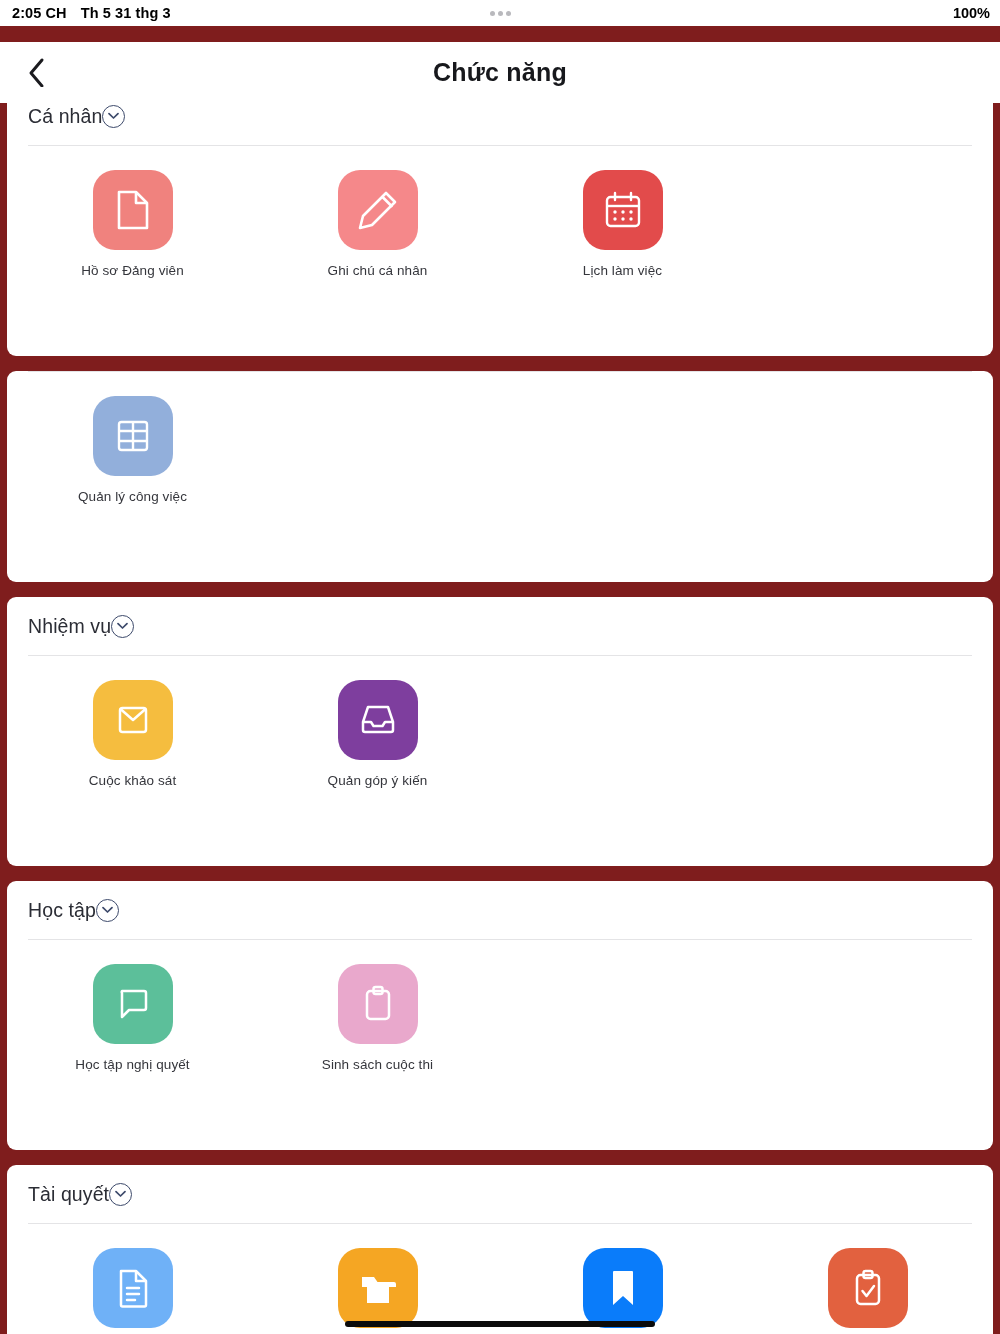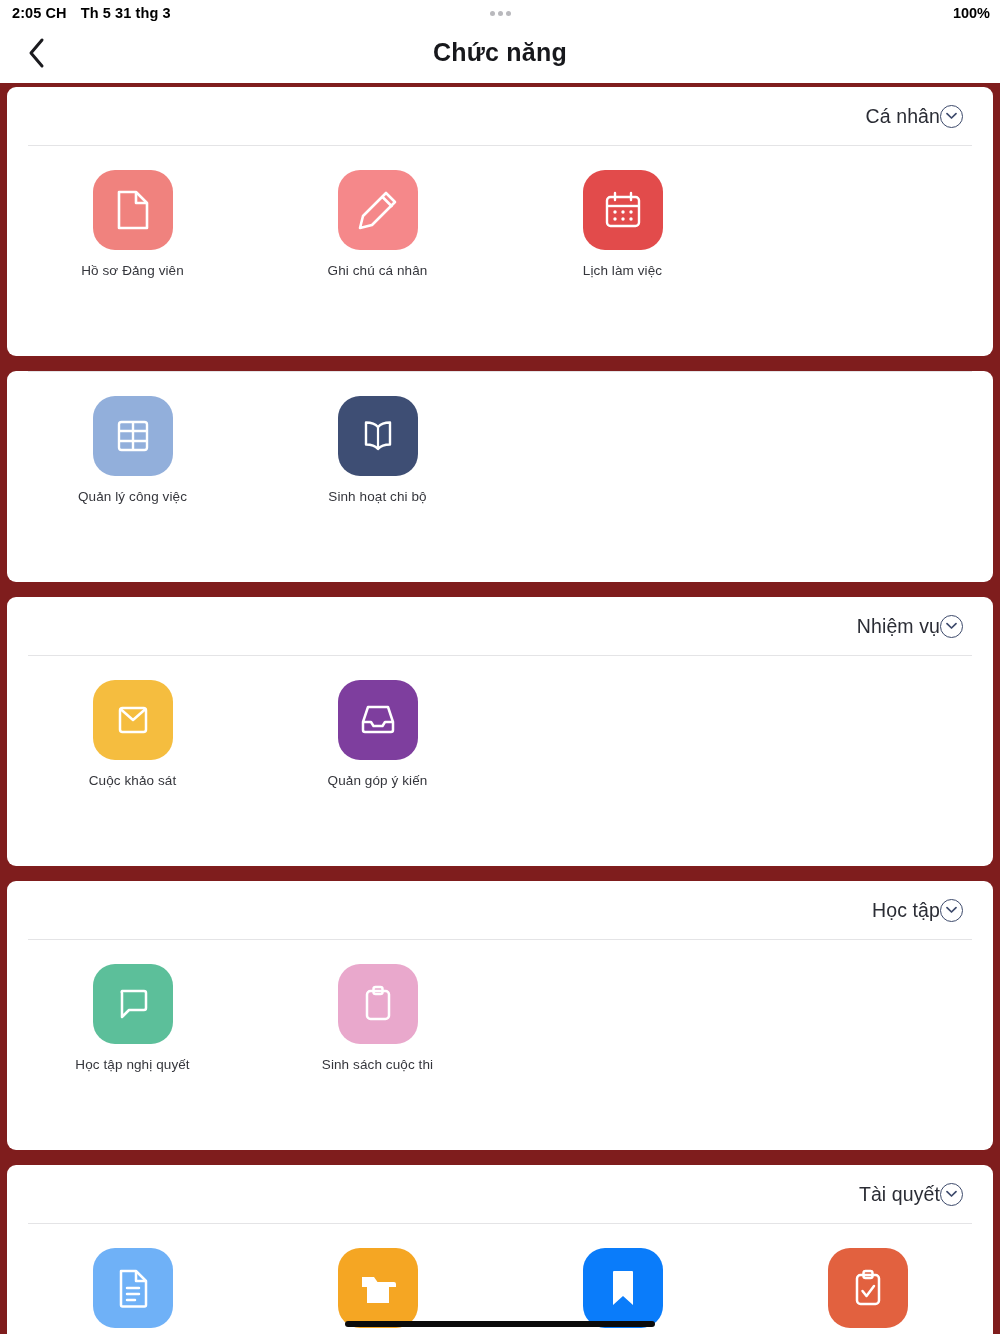--- a/index.html
+++ b/index.html
@@ -25,42 +25,42 @@
   .dots i { width:5px; height:5px; border-radius:50%; background:#b9b9bd; display:block; }
   .sb-right { position: absolute; right: 10px; display: flex; align-items: flex-start; gap: 24px; flex-direction: column; }
   .wifi { width: 17px; height: 13px; position: relative; display:block; }
   .battery { position: relative; width: 27px; height: 13px; border: 1.6px solid #000; border-radius: 3.5px; }
   .battery::after { content:""; position:absolute; right:-4px; top:4px; width:2.4px; height:5px; background:#000; border-radius: 0 1.5px 1.5px 0;}
   .battery .fill { position:absolute; left:1.4px; top:1.4px; bottom:1.4px; width: calc(100% - 2.8px); background:#000; border-radius:1.8px;}
   .batt-pct { font-size: 14.5px; font-weight: 600; }
 
   
   .navbar {
-    position: absolute; top: 22px; left: 0; width: 1000px; height: 61px;
+    position: absolute; top: 42px; left: 0; width: 1000px; height: 61px;
     background: #ffffff;
     display: flex; align-items: center; justify-content: center;
   }
   .nav-back {
     position: absolute; left: 10px; top: 0; bottom: 0;
     width: 54px; display:flex; align-items:center; justify-content:center;
     cursor: pointer;
   }
   .nav-title { font-size: 25px; font-weight: 700; color: #17181c; letter-spacing: .2px;}
 
   
   .content { position:absolute; top: 87px; left:0; width: 1000px; bottom:0; overflow:hidden; }
 
   .card {
     background: #ffffff;
     margin: 0 7px 15px 7px;
     border-radius: 9px;
     padding: 0 21px;
   }
   .card-head {
-    height: 58px; display:flex; align-items:center; justify-content:flex-end;
+    height: 58px; display:flex; align-items:center; justify-content:flex-start;
   }
   .card-title { font-size: 19.5px; color: #2b2d35; font-weight: 400; letter-spacing:.1px;}
   .chev-circle {
     width: 23px; height: 23px; border-radius: 50%;
     border: 1.6px solid #3d4a6b;
     display:flex; align-items:center; justify-content:center;
     cursor:pointer; margin-right: 9px;
   }
   .divider { height:1px; background:#e4e4e6; width:100%; }
 
@@ -207,31 +207,20 @@
             <span>
               <svg width="42" height="42" viewBox="0 0 42 42">
                 <rect x="7" y="7" width="28" height="28" rx="2.5" fill="none" stroke="#fff" stroke-width="2.4"></rect>
                 <path d="M7 16 h28 M7 26 h28 M21 7 v28" stroke="#fff" stroke-width="2.4"></path>
               </svg>
             </span>
           </span>
           <span class="lbl">Quản lý công việc</span>
         </div>
 
-        <div class="tile">
-          <span class="swatch" style="background:#3E4E74">
-            <span>
-              <svg width="42" height="42" viewBox="0 0 42 42">
-                <path d="M21 12 c-3-3.5 -7-4.5 -12-4.5 v22 c5 0 9 1 12 4.5 3-3.5 7-4.5 12-4.5 v-22 c-5 0 -9 1 -12 4.5 z" fill="none" stroke="#fff" stroke-width="2.4" stroke-linejoin="round"></path>
-                <path d="M21 12 v22" stroke="#fff" stroke-width="2.2"></path>
-              </svg>
-            </span>
-          </span>
-          <span class="lbl">Sinh hoạt chi bộ</span>
-        </div>
 
         <div></div>
         <div></div>
       </div>
     </div>
 
     <div class="card">
       <div class="card-head">
         <span class="card-title">Nhiệm vụ</span>
         <span class="chev-circle">

